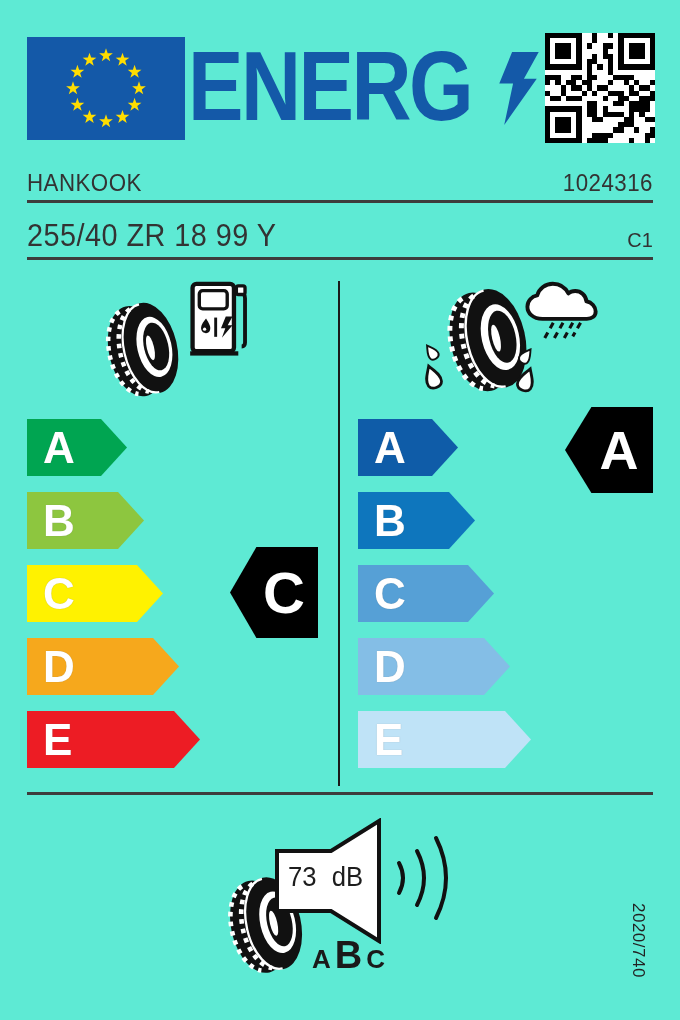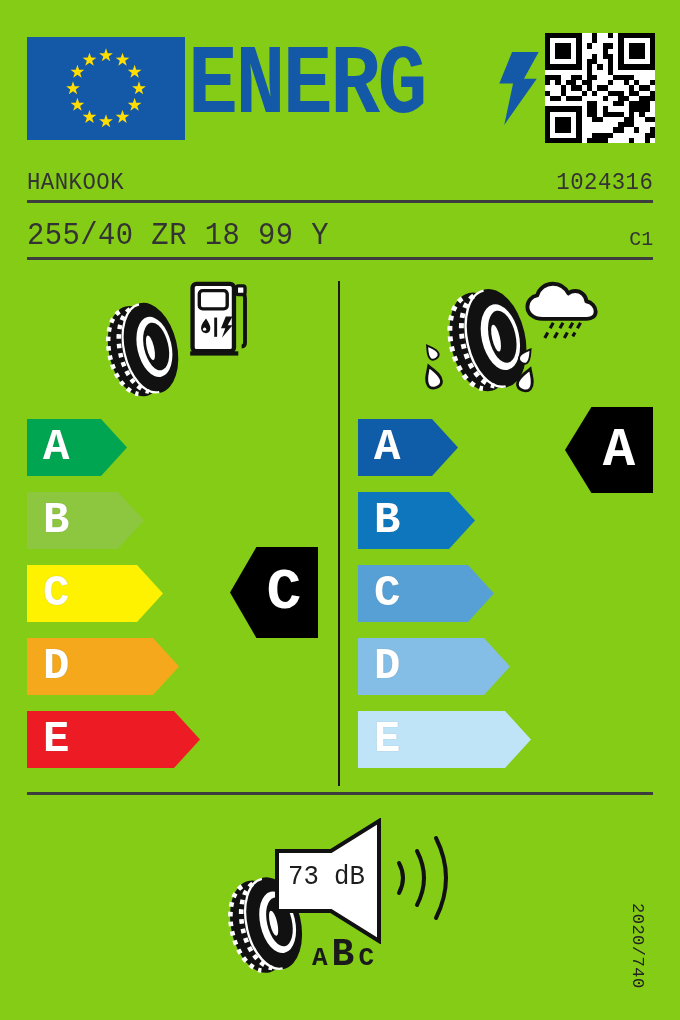--- a/index.html
+++ b/index.html
@@ -1,18 +1,18 @@
 <!DOCTYPE html>
 <html><head>
 <meta charset="utf-8">
 <style>
   html,body{margin:0;padding:0;background:#fff;}
   .label{
-    position:relative; width:680px; height:1020px; background:#84cc16;
-    font-family:Liberation Mono, monospace; color:#2e2e2e; overflow:hidden;
+    position:relative; width:680px; height:1020px; background:#5eead4;
+    font-family:Liberation Sans, sans-serif; color:#2e2e2e; overflow:hidden;
   }
   
   .eu-flag{position:absolute; left:27px; top:37px; width:158px; height:103px;}
   .energ{
     position:absolute; left:188px; top:36px; height:100px;
     font-size:99px; font-weight:700; letter-spacing:-3px; line-height:100px;
     transform:scaleX(0.84); transform-origin:left center; white-space:nowrap;
   }
   .bolt{position:absolute; left:499px; top:52px; width:40px; height:73px;}
   .qr{position:absolute; left:545px; top:33px; width:110px; height:110px;}

